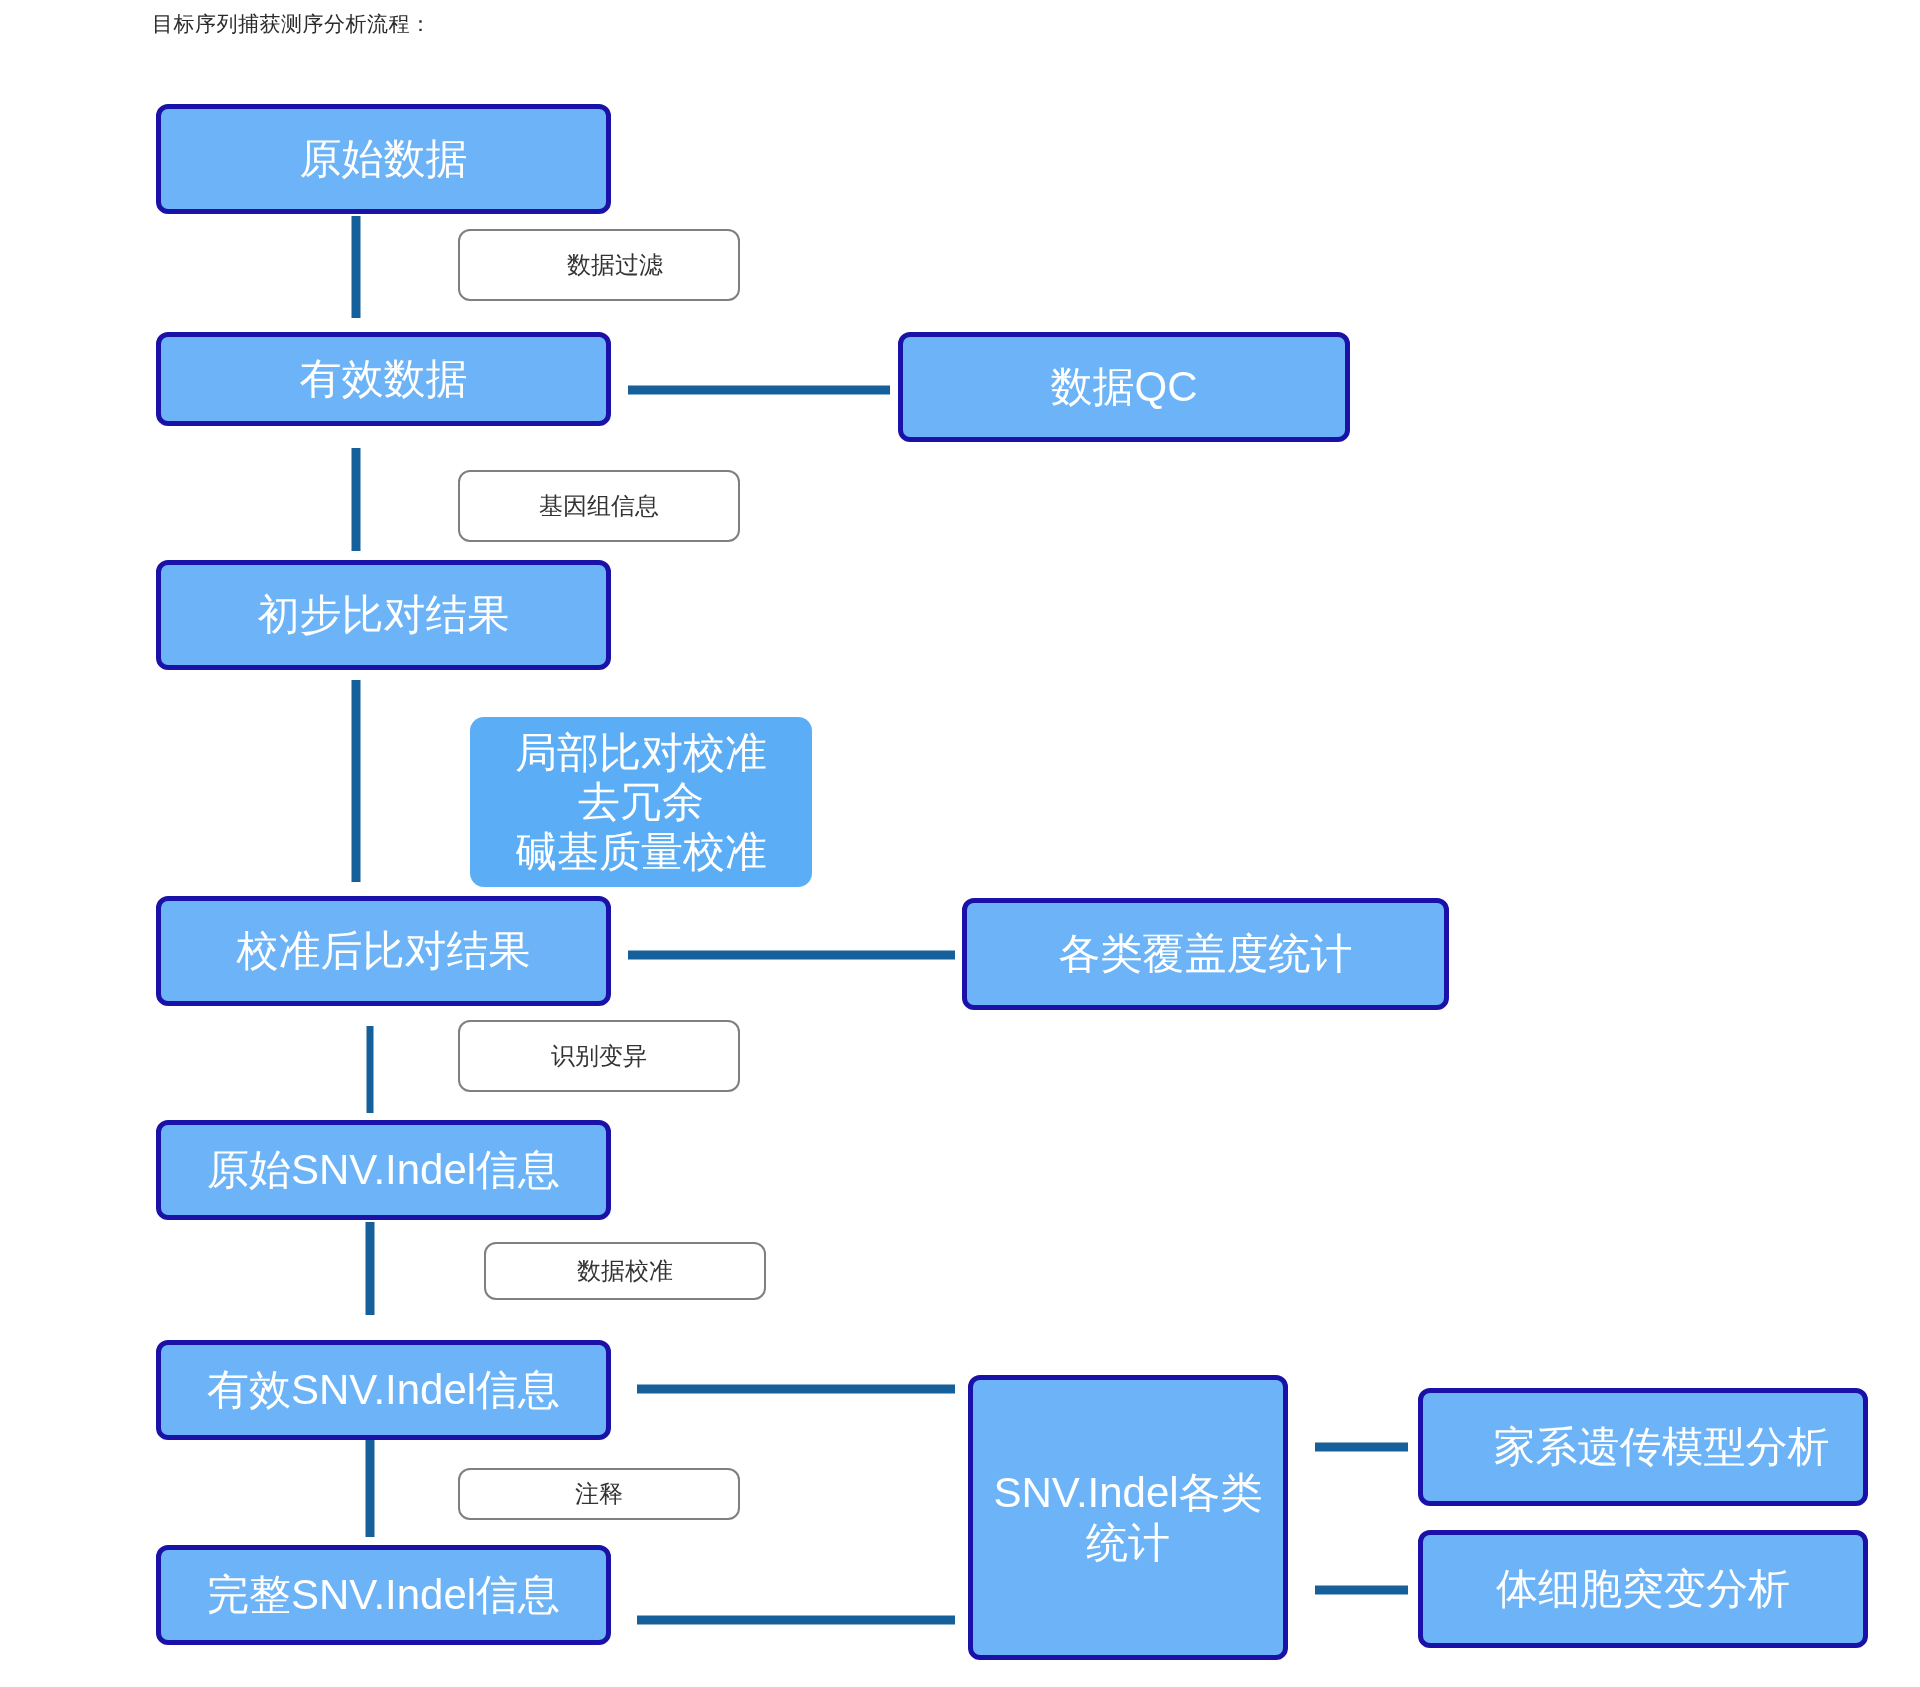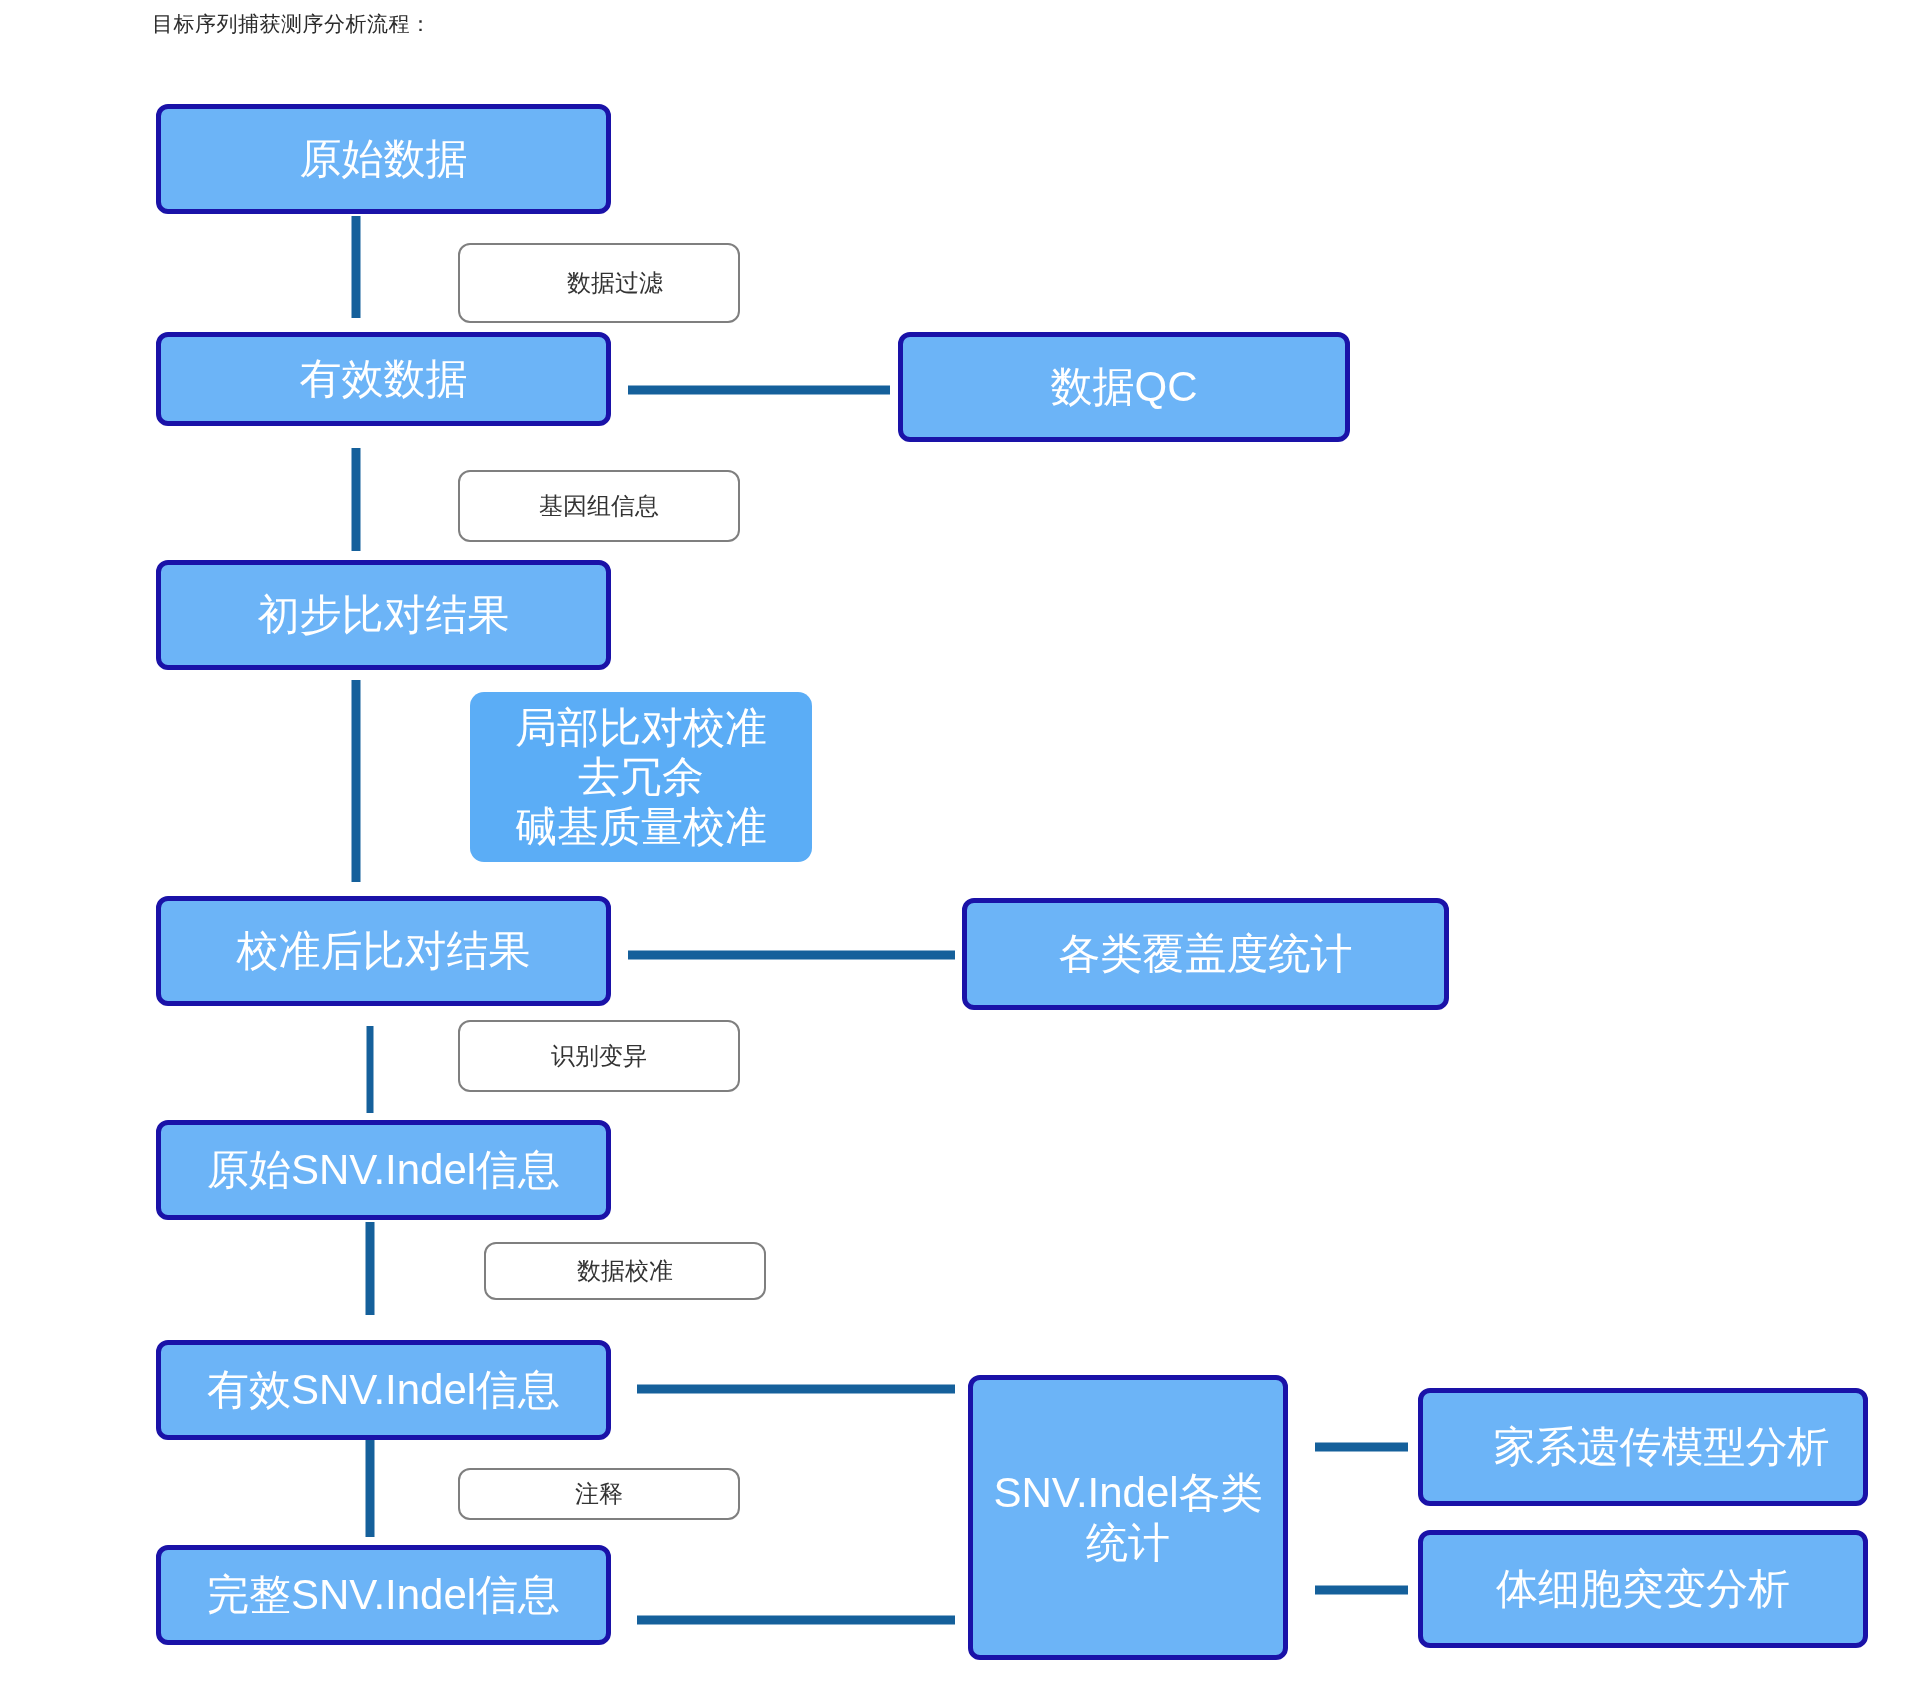--- a/index.html
+++ b/index.html
@@ -43,20 +43,21 @@
     justify-content: center;
     text-align: center;
     font-size: 42px;
     line-height: 1.18;
     padding: 2px 10px;
   }
   .node.noborder {
     border: none;
     border-radius: 14px;
     background: #5BADF6;
+    margin-top: 25px;
   }
   .node .ml {
     white-space: pre-line;
   }
 
   
   .edge-label {
     position: absolute;
     box-sizing: border-box;
     background: #ffffff;
@@ -163,21 +164,21 @@
   </div>
 
   <div class="node" style="left:1418px; top:1388px; width:450px; height:118px;padding-left:47px;">
     <span>家系遗传模型分析</span>
   </div>
 
   <div class="node" style="left:1418px; top:1530px; width:450px; height:118px;">
     <span>体细胞突变分析</span>
   </div>
 
-  <div class="edge-label" style="left:458px; top:243px; width:282px; height:80px;padding-left:32px;">
+  <div class="edge-label" style="left:458px; top:229px; width:282px; height:72px;padding-left:32px;">
     <span>数据过滤</span>
   </div>
 
   <div class="edge-label" style="left:458px; top:470px; width:282px; height:72px;">
     <span>基因组信息</span>
   </div>
 
   <div class="edge-label" style="left:458px; top:1020px; width:282px; height:72px;">
     <span>识别变异</span>
   </div>

